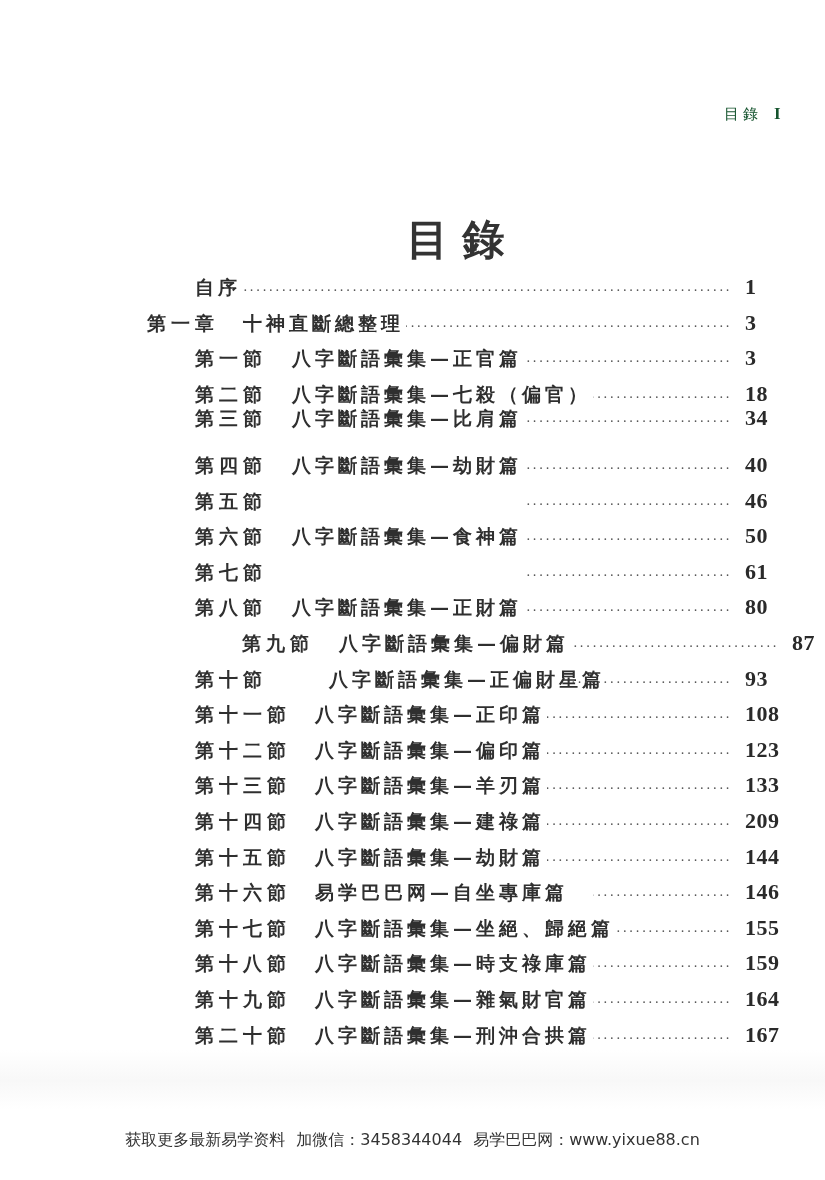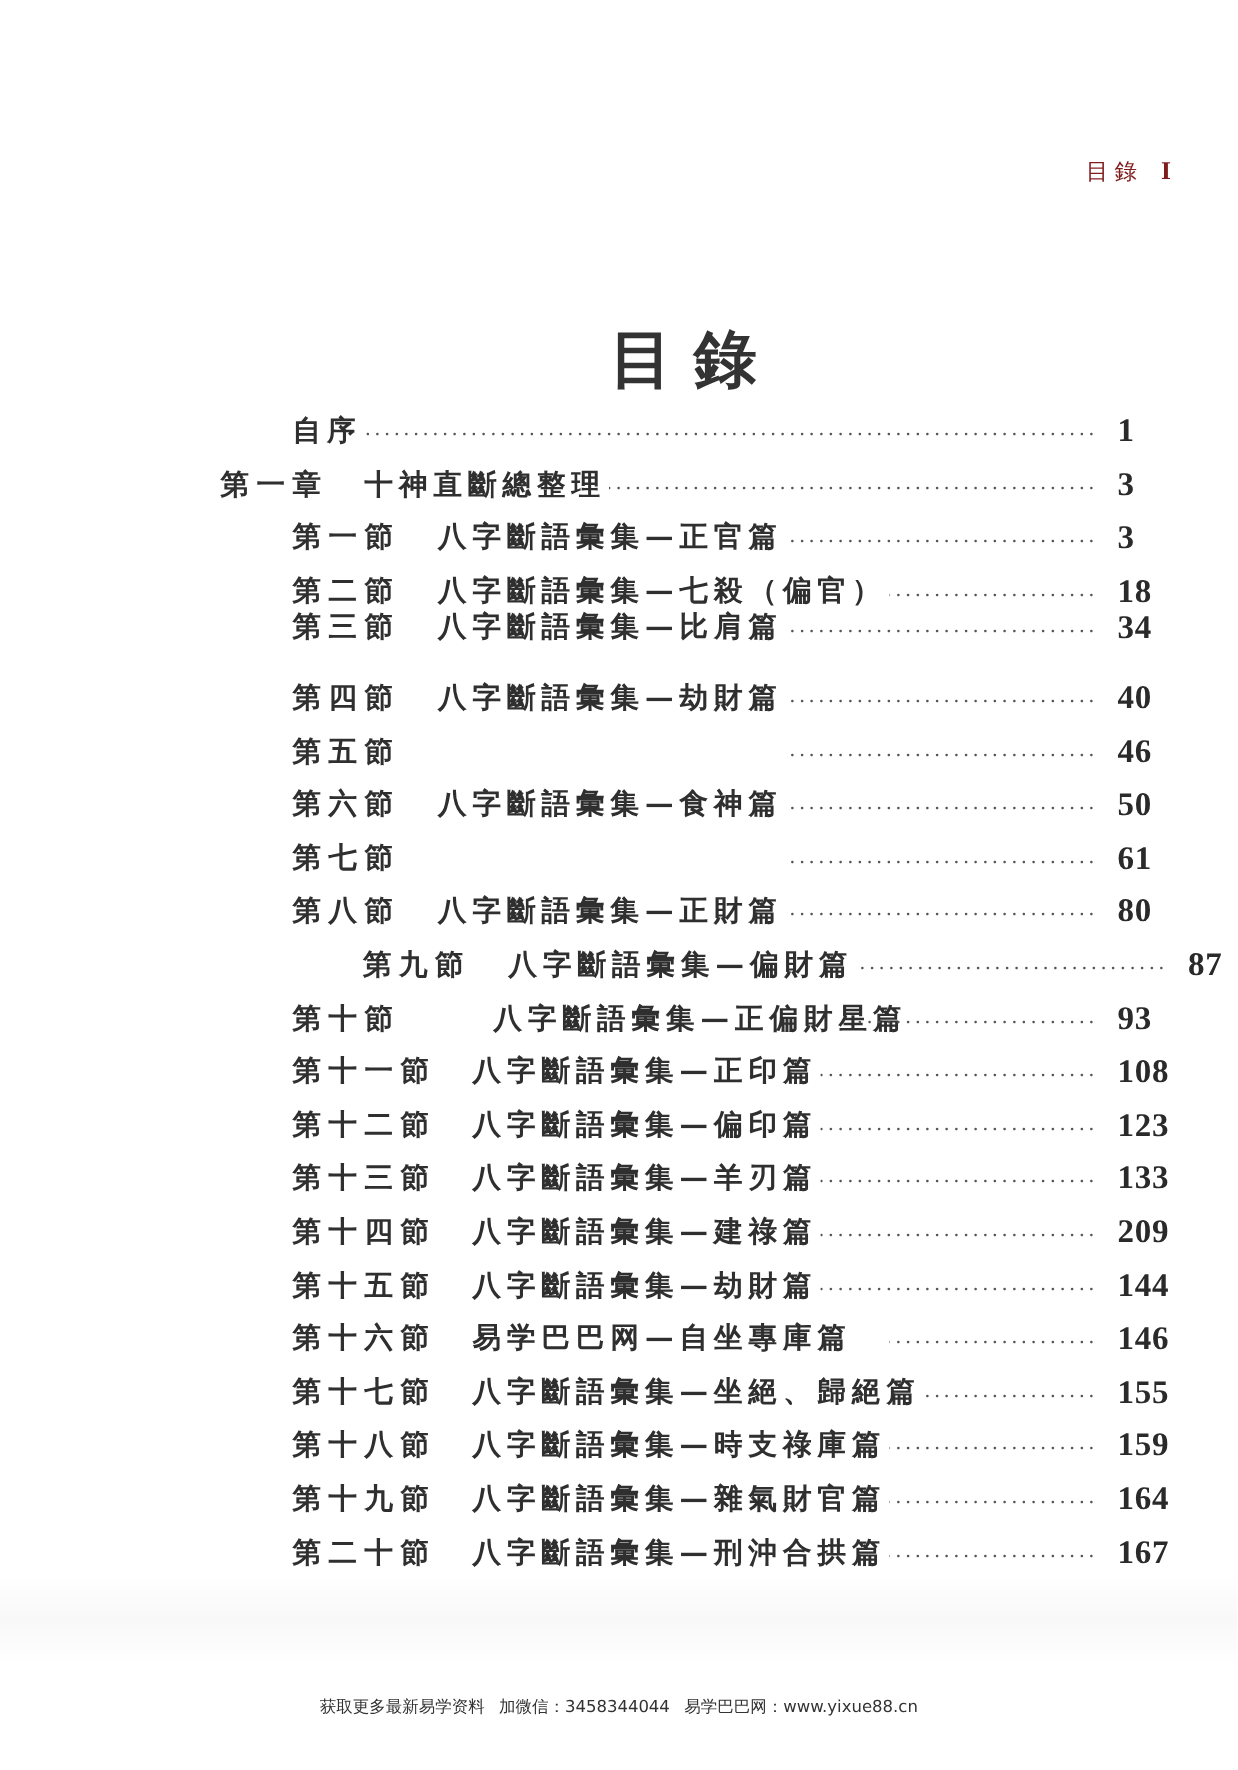--- a/index.html
+++ b/index.html
@@ -14,21 +14,21 @@
     overflow: hidden;
     font-family: "DejaVu Serif", "Liberation Serif", serif;
     color: #2a2a2a;
   }
   .running-header {
     position: absolute;
     top: 104px;
     left: 724px;
     font-size: 15px;
     letter-spacing: 4px;
-    color: #7f1d1d;
+    color: #14532d;
     white-space: nowrap;
   }
   .running-header .page-roman {
     margin-left: 12px;
     font-family: "Liberation Serif", serif;
     font-weight: bold;
     font-size: 17px;
   }
   .page-title {
     position: absolute;
@@ -91,21 +91,21 @@
     letter-spacing: 0.5px;
     color: #2a2a2a;
   }
   .footer {
     position: absolute;
     top: 1130px;
     left: 0;
     width: 825px;
     text-align: center;
     font-family: "DejaVu Sans", "Liberation Sans", sans-serif;
-    font-size: 11px;
+    font-size: 16px;
     color: #333;
     letter-spacing: 0px;
     white-space: nowrap;
   }
   .footer span { margin: 0 3px; }
   .smudge {
     position: absolute;
     left: 0;
     top: 1050px;
     width: 825px;

